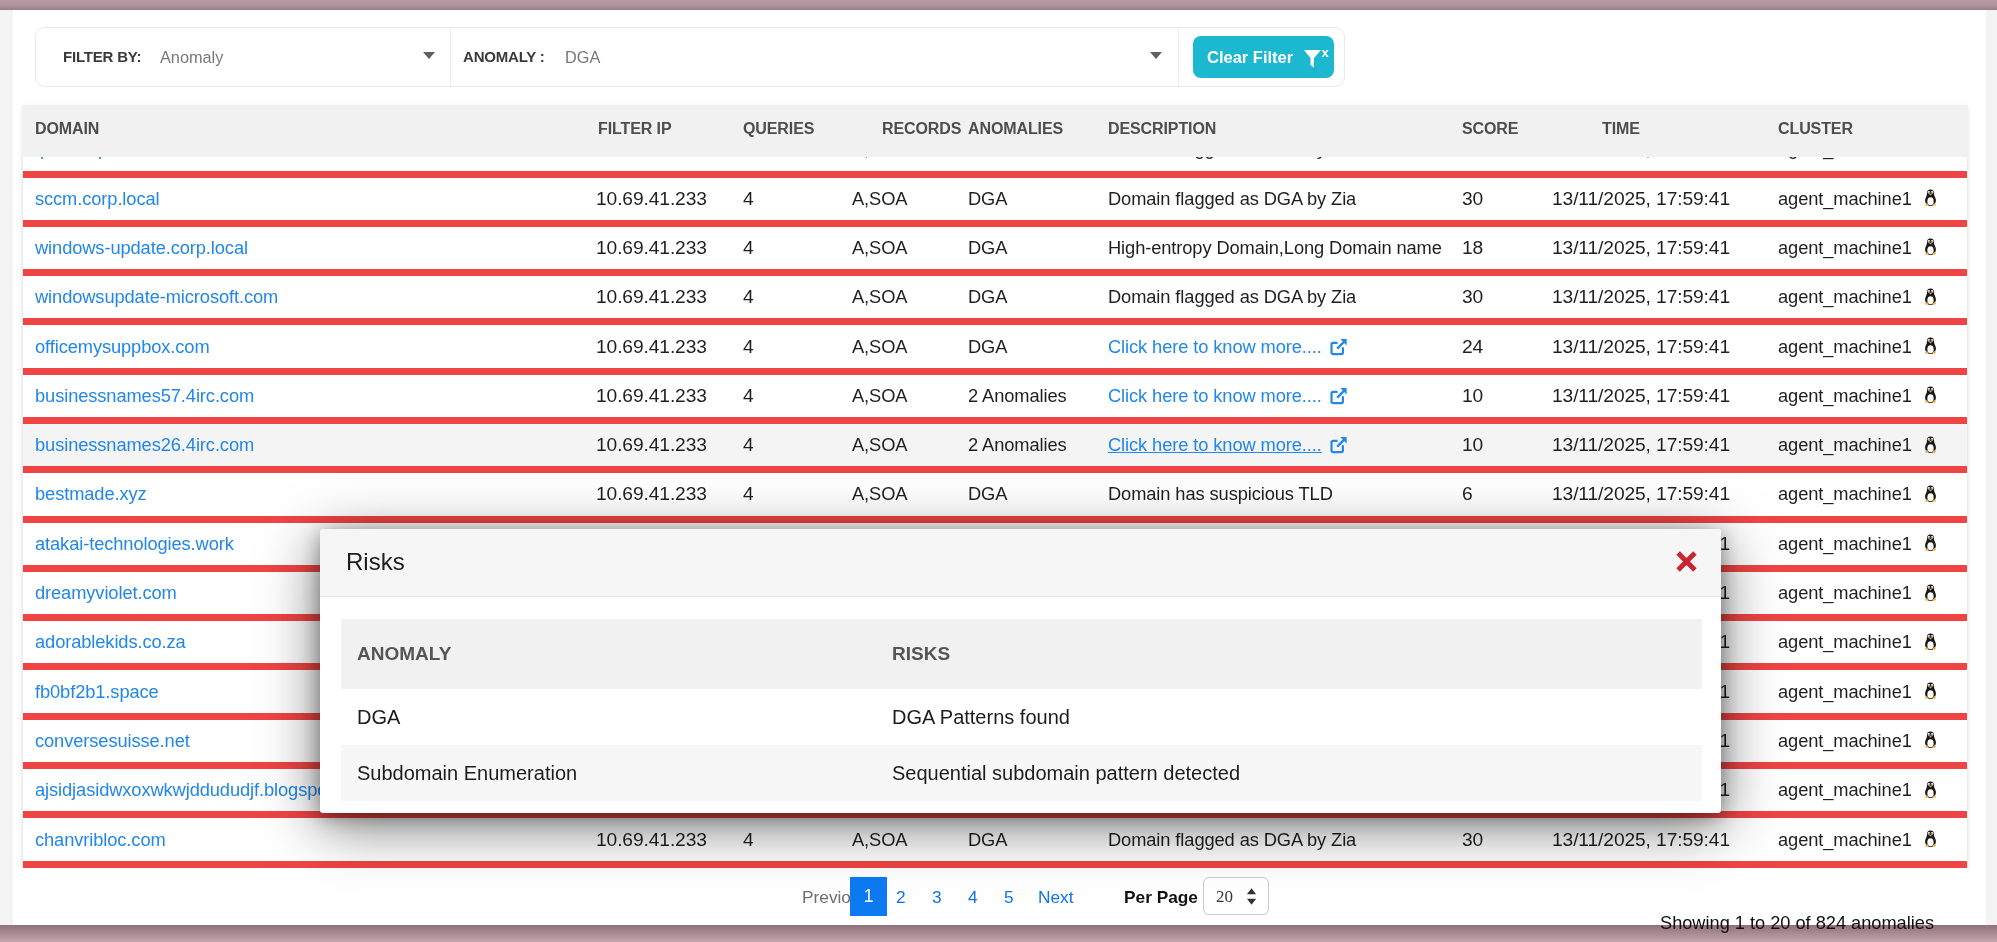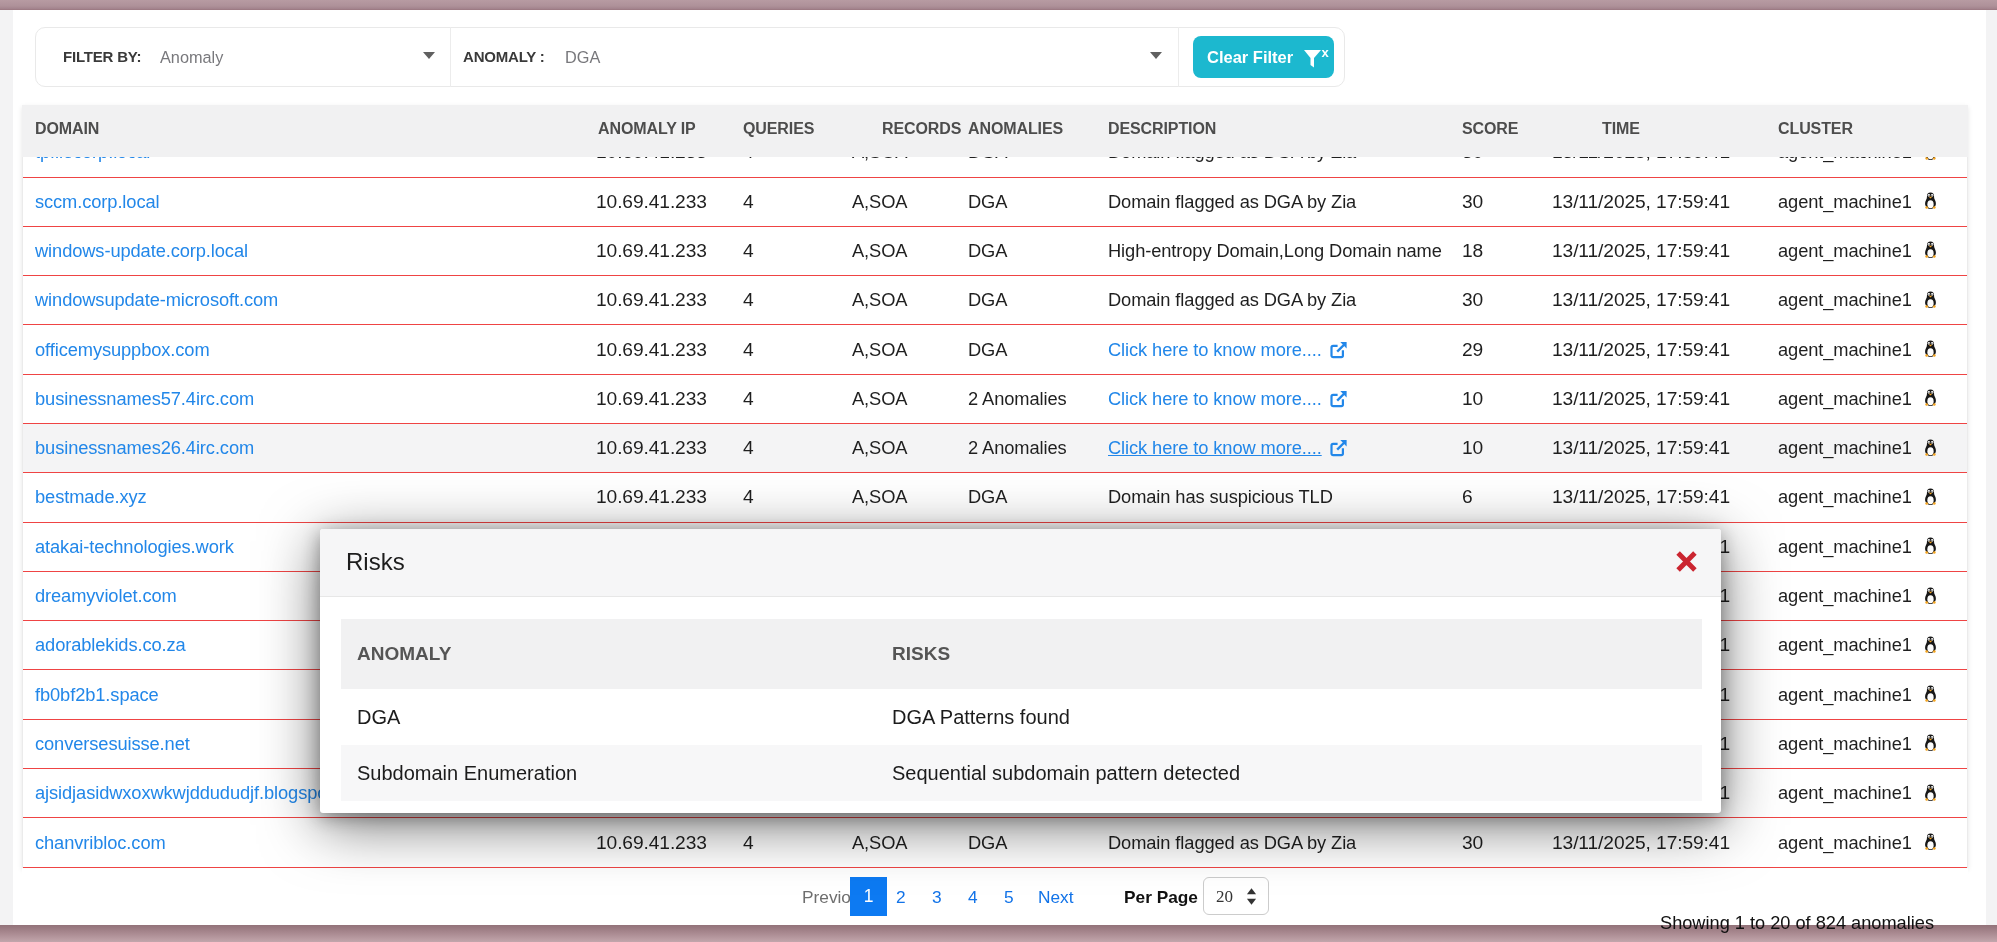--- a/index.html
+++ b/index.html
@@ -19,21 +19,21 @@
 .flabel { font-weight:bold; font-size:15px; letter-spacing:-0.2px; color:#3a3a3a; top:48px; }
 .fval { font-size:16.3px; color:#78787c; top:48px; }
 .caret { width:0; height:0; border-left:6px solid transparent; border-right:6px solid transparent; border-top:7px solid #606060; top:52px; }
 .btn-clear { left:1193px; top:36px; width:141px; height:42px; background:#1cb8cf; border-radius:8px; color:#fff; font-weight:bold; font-size:16.5px; text-align:left; line-height:42px; padding-left:14px; }
 
 
 .tbl { left:22px; top:105px; width:1946px; height:763px; border:1px solid #ebebeb; border-top:none; background:#fff; box-shadow:0 2px 5px rgba(0,0,0,0.10); }
 .thead { left:22px; top:105px; width:1946px; height:51.5px; background:#f1f1f2; z-index:5; }
 .th { position:absolute; top:47%; transform:translateY(-50%); font-weight:bold; font-size:16px; letter-spacing:-0.1px; color:#4d4d4d; white-space:nowrap; }
 .tbody { left:23px; top:156.5px; width:1944px; height:711.5px; overflow:hidden; z-index:1; }
-.row { position:relative; height:49.3px; border-bottom:1px solid #ef4444; }
+.row { position:relative; height:49.3px; border-bottom:7px solid #ef4444; }
 .row:first-child { margin-top:-28.3px; }
 .row.hov { background:#f4f4f5; }
 .cell { position:absolute; top:50%; transform:translateY(-50%); white-space:nowrap; font-size:18.3px; letter-spacing:-0.1px; color:#1f1f1f; }
 .c-dom { left:12px; }
 .c-ip { left:573px; }
 .c-q { left:720px; }
 .c-rec { left:829px; }
 .c-an { left:945px; }
 .c-desc { left:1085px; }
 .c-sc { left:1439px; }
@@ -183,21 +183,21 @@
     <span class="cell c-dom"><a class="lnk" href="#">officemysuppbox.com</a></span>
     <span class="cell c-ip">10.69.41.233</span>
       <span class="cell c-q">4</span>
       <span class="cell c-rec">A,SOA</span>
       <span class="cell c-an">DGA</span>
     <span class="cell c-desc"><a class="lnk" href="#">Click here to know more....</a> <svg class="extlnk" width="19" height="19" viewBox="0 0 19 19" style="vertical-align:-3px;margin-left:2px;">
           <path d="M13.9 10.3 L13.9 15.6 C13.9 16.5 13.2 17.2 12.3 17.2 L4.1 17.2 C3.2 17.2 2.5 16.5 2.5 15.6 L2.5 7.4 C2.5 6.5 3.2 5.8 4.1 5.8 L8.6 5.8" fill="none" stroke="#2287e9" stroke-width="2.2"></path>
           <path d="M8.2 11.6 L15.3 4.5" fill="none" stroke="#2287e9" stroke-width="2.4"></path>
           <path d="M11.3 2.1 L17.6 2.1 L17.6 8.4 Z" fill="#2287e9"></path>
         </svg></span>
-      <span class="cell c-sc">29</span>
+      <span class="cell c-sc">24</span>
       <span class="cell c-time">13/11/2025, 17:59:41</span>
     <span class="cell c-cl">agent_machine1 <svg class="tux" width="13" height="18" viewBox="0 0 13 19" style="vertical-align:-2.5px;">
           <path d="M6.5 0.4 C3.9 0.4 2.7 2.2 2.8 4.4 C2.9 5.9 2.5 7.3 1.7 8.8 C0.8 10.6 0.4 12.8 1.3 14.6 C2.2 16.5 4 17.9 6.5 17.9 C9 17.9 10.8 16.5 11.7 14.6 C12.6 12.8 12.2 10.6 11.3 8.8 C10.5 7.3 10.1 5.9 10.2 4.4 C10.3 2.2 9.1 0.4 6.5 0.4 Z" fill="#181818"></path>
           <ellipse cx="4.8" cy="3.5" rx="1.2" ry="1.5" fill="#fff"></ellipse>
           <ellipse cx="8.2" cy="3.5" rx="1.2" ry="1.5" fill="#fff"></ellipse>
           <circle cx="5" cy="3.7" r="0.55" fill="#111"></circle>
           <circle cx="8" cy="3.7" r="0.55" fill="#111"></circle>
           <path d="M4.6 5 L8.4 5 L6.5 6.9 Z" fill="#f5a623"></path>
           <ellipse cx="6.5" cy="13" rx="3.3" ry="4.2" fill="#fcfcfc"></ellipse>
           <path d="M1.5 15.2 C0.6 15.7 0.8 17.3 2 17.6 C3 17.9 4.1 17.3 4.1 16.4 C4.1 15.5 2.5 14.7 1.5 15.2 Z" fill="#f5a623"></path>
@@ -418,21 +418,21 @@
           <circle cx="8" cy="3.7" r="0.55" fill="#111"></circle>
           <path d="M4.6 5 L8.4 5 L6.5 6.9 Z" fill="#f5a623"></path>
           <ellipse cx="6.5" cy="13" rx="3.3" ry="4.2" fill="#fcfcfc"></ellipse>
           <path d="M1.5 15.2 C0.6 15.7 0.8 17.3 2 17.6 C3 17.9 4.1 17.3 4.1 16.4 C4.1 15.5 2.5 14.7 1.5 15.2 Z" fill="#f5a623"></path>
           <path d="M11.5 15.2 C12.4 15.7 12.2 17.3 11 17.6 C10 17.9 8.9 17.3 8.9 16.4 C8.9 15.5 10.5 14.7 11.5 15.2 Z" fill="#f5a623"></path>
         </svg></span>
   </div>
 </div>
 <div class="abs thead">
   <span class="th" style="left:13px;">DOMAIN</span>
-  <span class="th" style="left:576px;">ANOMALY IP</span>
+  <span class="th" style="left:576px;">FILTER IP</span>
   <span class="th" style="left:721px;">QUERIES</span>
   <span class="th" style="left:860px;">RECORDS</span>
   <span class="th" style="left:946px;">ANOMALIES</span>
   <span class="th" style="left:1086px;">DESCRIPTION</span>
   <span class="th" style="left:1440px;">SCORE</span>
   <span class="th" style="left:1580px;">TIME</span>
   <span class="th" style="left:1756px;">CLUSTER</span>
 </div>
 
 <div class="abs pgbar">

